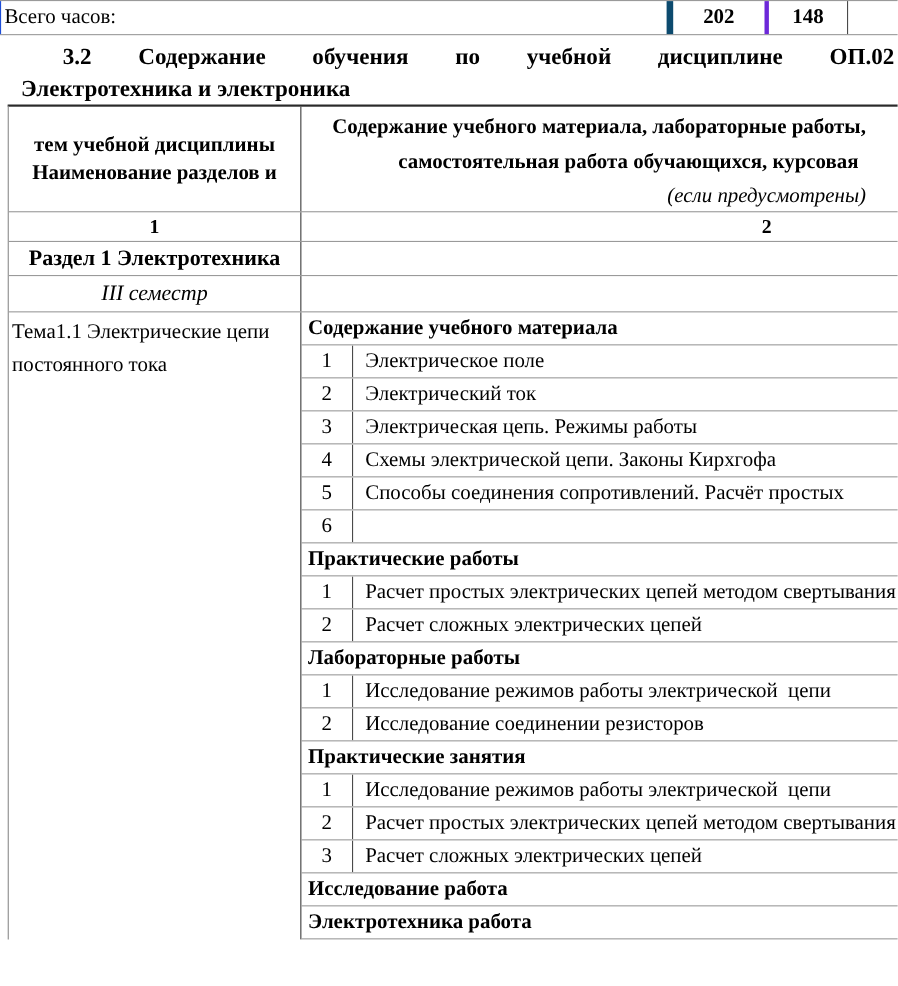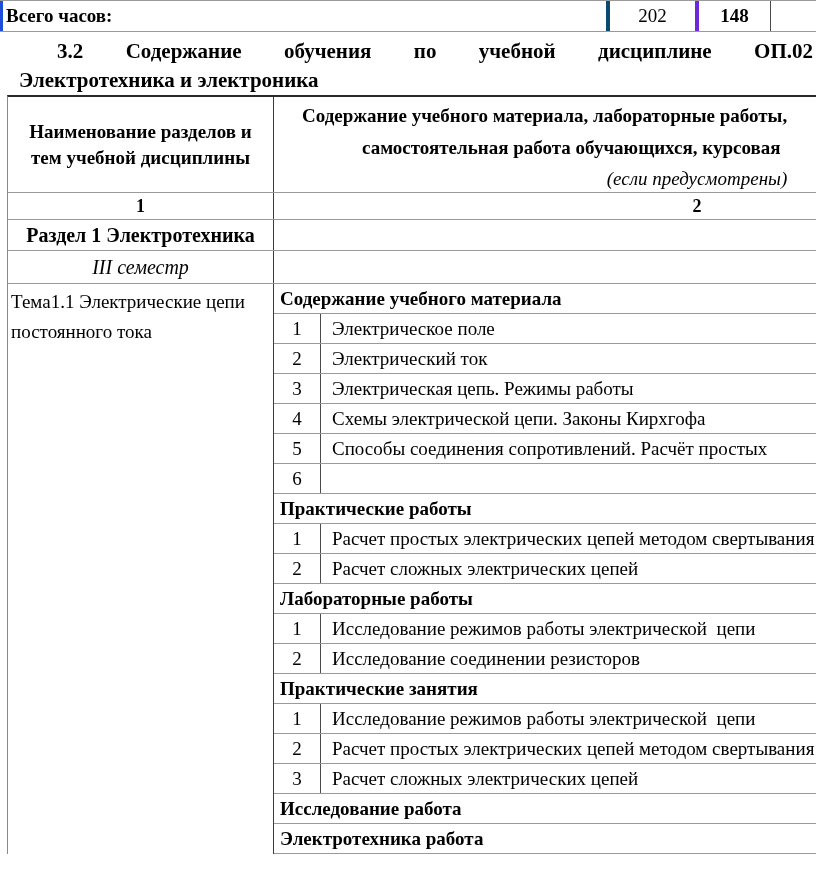--- a/index.html
+++ b/index.html
@@ -22,26 +22,26 @@
     display: flex;
     height: 30px;
     border-top: 1px solid #9a9a9a;
     border-bottom: 1px solid #9a9a9a;
     align-items: stretch;
     box-sizing: content-box;
   }
   .hours-row > div { display: flex; align-items: center; box-sizing: border-box; }
   .hours-label {
     width: 606px;
-    font-weight: bold;
+    font-weight: normal;
     font-size: 19px;
     padding-left: 3px;
-    border-left: 3px solid #1d4ed8;
-  }
-  .hours-val-1 { width: 89px; border-left: 4px solid #0c4a6e; justify-content: center; font-weight: normal; font-size: 19px; }
+    border-left: 1px solid #1d4ed8;
+  }
+  .hours-val-1 { width: 89px; border-left: 6px solid #0c4a6e; justify-content: center; font-weight: bold; font-size: 19px; }
   .hours-val-2 { width: 75px; border-left: 4px solid #6d28d9; justify-content: center; font-weight: bold; font-size: 19px; }
   .hours-empty { flex: 1; border-left: 1px solid #4a4a4a; }
 
   
   .doc-title {
     width: 794px;
     margin: 5px 12px 0 19px;
     font-size: 21px;
     font-weight: bold;
     line-height: 29px;
@@ -134,22 +134,22 @@
 
   <div class="doc-title">
     <div class="l1">3.2 Содержание обучения по учебной дисциплине ОП.02</div>
     <div class="l2">Электротехника и электроника</div>
   </div>
 
   <div class="main-table">
 
     <div class="t-row thead-row">
       <div class="c1 th-col1">
+        <div>тем учебной дисциплины</div>
         <div>Наименование разделов и</div>
-        <div>тем учебной дисциплины</div>
       </div>
       <div class="c2 th-col2">
         <div class="th2-l1">Содержание учебного материала, лабораторные работы,</div>
         <div class="th2-l2">самостоятельная работа обучающихся, курсовая</div>
         <div class="th2-l3">(если предусмотрены)</div>
       </div>
     </div>
 
     <div class="t-row index-row">
       <div class="c1">1</div>

